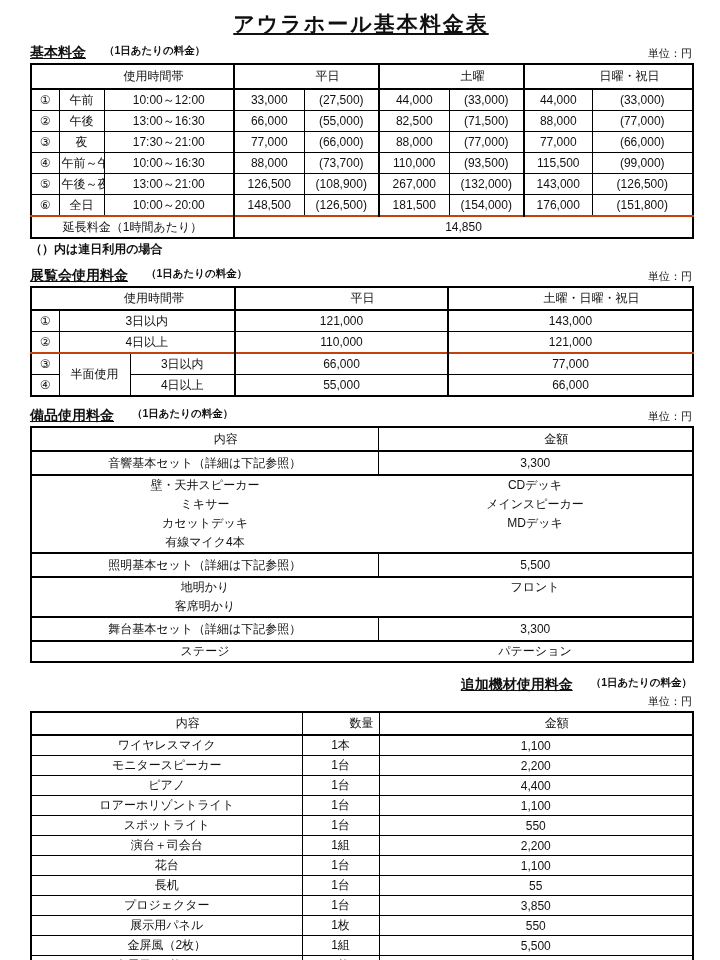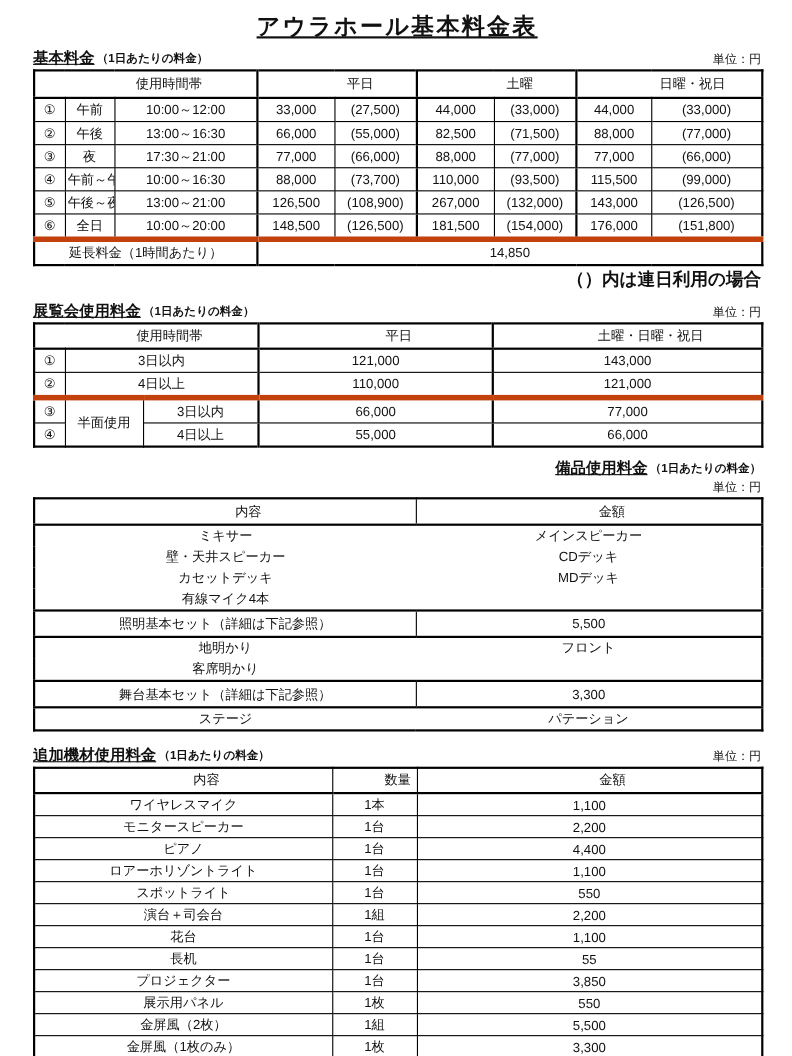--- a/index.html
+++ b/index.html
@@ -12,59 +12,59 @@
 
   .doc-title {
     text-align:center; font-size:21px; font-weight:bold;
     letter-spacing:2px; margin:4px 0 6px 0;text-decoration:underline;
   }
 
   .sec {
     display:flex; justify-content:space-between; align-items:flex-end;
     margin:0 0 1px 0;
   }
-  .sec-left { display:flex; align-items:center; gap:2px; }
+  .sec-left { display:flex; align-items:flex-start; gap:18px; }
   .sec-title { font-size:14px; font-weight:bold; text-decoration:underline; }
   .sec-sub   { font-size:10.5px; font-weight:bold; padding-bottom:0; }
   .unit      { font-size:11px; padding-bottom:1px; }
 
   table {
     border-collapse:collapse; table-layout:fixed; width:662px;
     border:2px solid #000;
   }
   th, td {
     border:1px solid #000; text-align:center; vertical-align:middle;
     font-size:12px; font-weight:normal; padding:0 2px;
     white-space:nowrap; overflow:hidden;
   }
   thead th { border-bottom:2px solid #000;padding-left:44px; }
   .gb { border-left:2px solid #000; }   
-  .tt td { border-top:5px solid #c2410c; } 
+  .tt td { border-top:2px solid #c2410c; } 
 
   .t1 th { height:23px; }
   .t1 td { height:20px; }
 
   .t2 th { height:21px; }
   .t2 td { height:20px; }
 
   .t3 th { height:22px; }
   .t3 .set-row td { height:22px; border-top:2px solid #000; border-bottom:2px solid #000; }
   .t3 .detail td { height:19px; border-top:none; border-bottom:none; }
   .t3 .detail td.dl { border-right:none; }
   .t3 .detail td.dr { border-left:none; }
 
   .t4 th { height:21px; }
   .t4 td { height:19px; }
 
   .note-right {
-    text-align:right; font-size:16px; font-weight:bold; margin:2px 0 8px 0;
+    text-align:left; font-size:12px; font-weight:bold; margin:2px 0 8px 0;
   }
   .gap-s { margin-top:9px; }
-  .gap-m { margin-top:10px;flex-direction:column; }
-  .gap-l { margin-top:13px; }
+  .gap-m { margin-top:10px; }
+  .gap-l { margin-top:13px;flex-direction:column; }
 </style>
 </head>
 <body>
 
 <div class="page">
 
   <div class="doc-title">アウラホール基本料金表</div>
 
   <div class="sec">
     <div class="sec-left">
@@ -235,27 +235,31 @@
         <col style="width:347px">
         <col style="width:315px">
       </colgroup>
     <thead>
       <tr>
         <th>内容</th>
         <th>金額</th>
       </tr>
     </thead>
     <tbody>
+      <tr class="set-row">
+        <td>音響基本セット（詳細は下記参照）</td>
+        <td>3,300</td>
+      </tr>
+      <tr class="detail">
+        <td class="dl">壁・天井スピーカー</td>
+        <td class="dr">CDデッキ</td>
+      </tr>
       <tr class="detail">
         <td class="dl">ミキサー</td>
         <td class="dr">メインスピーカー</td>
-      </tr>
-      <tr class="detail">
-        <td class="dl">壁・天井スピーカー</td>
-        <td class="dr">CDデッキ</td>
       </tr>
       <tr class="detail">
         <td class="dl">カセットデッキ</td>
         <td class="dr">MDデッキ</td>
       </tr>
       <tr class="detail">
         <td class="dl">有線マイク4本</td>
         <td class="dr"></td>
       </tr>
       <tr class="set-row">

